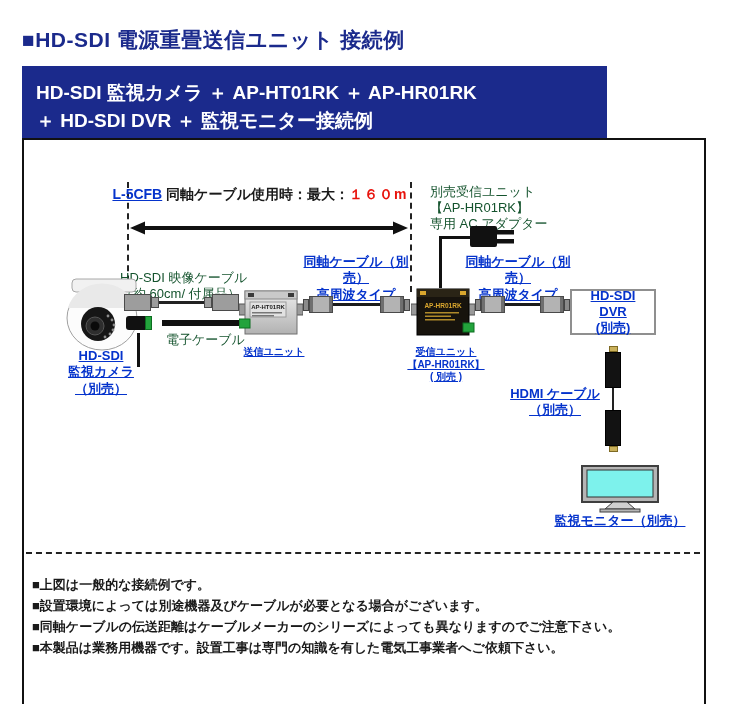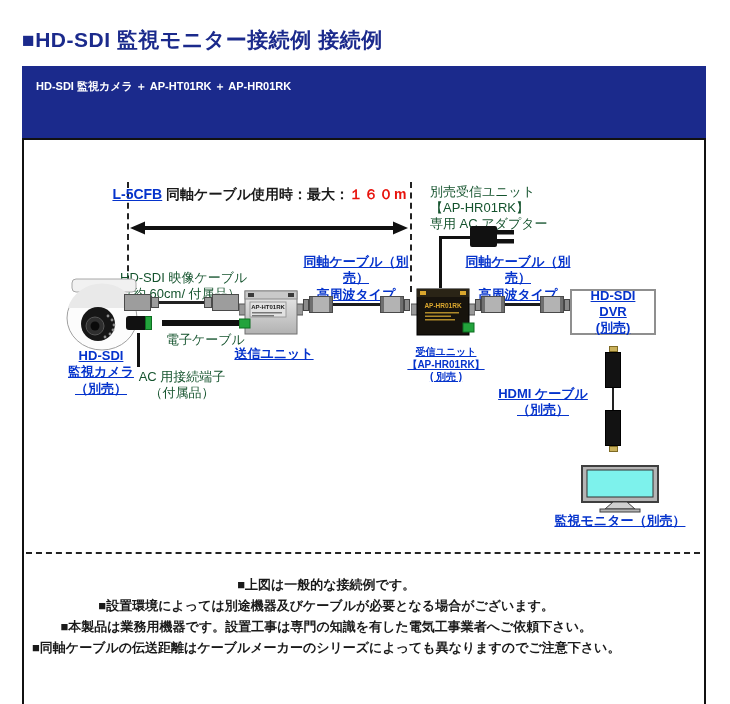--- a/index.html
+++ b/index.html
@@ -8,23 +8,23 @@
     background:#fff; width:730px; height:704px; position:relative;
     -webkit-font-smoothing:antialiased;
   }
   .page { position:absolute; inset:0; width:730px; height:704px; overflow:hidden; }
 
   .title {
     position:absolute; left:22px; top:26px;
     font-size:21px; font-weight:bold; color:#1b2a8c; letter-spacing:0.5px;
   }
   .header-box {
-    position:absolute; left:22px; top:66px; width:684px; height:72px;
+    position:absolute; left:22px; top:66px; width:585px; height:72px;
     background:#1b2a8c; color:#fff; padding:13px 14px;
-    font-size:11px; font-weight:bold; line-height:1.45;
+    font-size:19px; font-weight:bold; line-height:1.45;
   }
   .diagram {
     position:absolute; left:22px; top:138px; width:684px; height:644px;
     background:#fff; border:2px solid #111;
   }
   .abs { position:absolute; }
 
   .dash-v { position:absolute; width:0; border-left:2px dashed #222; }
   .dash-h { position:absolute; height:0; border-top:2px dashed #222; }
 
@@ -59,32 +59,33 @@
   .h-tab { width:9px; height:6px; background:#c9b05a; border:1px solid #7e6a24; }
   .h-body { width:16px; height:36px; background:#121212; border:1px solid #000; }
   .h-wire { width:2px; height:22px; background:#222; }
 
   .dvr-box {
     position:absolute; border:2px solid #8f8f8f; background:#fff;
     display:flex; flex-direction:column; align-items:center; justify-content:center;
     font-size:13px; line-height:1.18;
   }
 
-  .notes { position:absolute;text-align:center; }
+  .notes { position:absolute; }
   .note-line { font-size:13px; font-weight:bold; color:#1a1a1a; margin-bottom:3px; white-space:nowrap; }
 </style>
 </head>
 <body>
 
 <div class="page">
 
-  <div class="title">■HD-SDI 監視モニター接続例 接続例</div>
+  <div class="title">■HD-SDI 電源重畳送信ユニット 接続例</div>
 
   <div class="header-box">
     <div>HD-SDI 監視カメラ ＋ AP-HT01RK ＋ AP-HR01RK</div>
+    <div>＋ HD-SDI DVR ＋ 監視モニター接続例</div>
   </div>
 
   <div class="diagram">
 
     <div class="dash-v" style="left:103px; top:42px; height:110px;"></div>
     <div class="dash-v" style="left:386px; top:42px; height:110px;"></div>
 
     <div class="abs spec-line center" style="left:86px; top:46px; width:300px;">
       <span class="link">L-5CFB</span><span> 同軸ケーブル使用時：最大：</span><span class="red">１６０m</span>
     </div>
@@ -151,45 +152,41 @@
     </div>
 
     <div class="abs pconn" style="left:102px; top:176px;">
       <div class="p-body"></div>
       <div class="p-tip"></div>
     </div>
     <div class="p-cable" style="left:138px; top:180px; width:77px; height:6px;"></div>
     <div class="abs lbl" style="left:142px; top:192px;">電子ケーブル</div>
 
     <div class="abs" style="left:113px; top:193px; width:3px; height:34px; background:#111;"></div>
-    <div class="abs lbl center" style="left:100px; top:229px; width:116px;">
-      <div>AC 用接続端子</div>
-      <div>（付属品）</div>
-    </div>
 
     <svg class="abs" style="left:215px; top:147px;" width="64" height="52">
       <defs>
         <linearGradient id="silver" x1="0" y1="0" x2="0" y2="1">
           <stop offset="0" stop-color="#ececec"></stop>
             <stop offset="1" stop-color="#b2b2b2"></stop>
         </linearGradient>
       </defs>
       <rect x="0" y="17" width="7" height="11" fill="#9a9a9a" stroke="#555"></rect>
       <rect x="57" y="17" width="7" height="11" fill="#9a9a9a" stroke="#555"></rect>
       <rect x="6" y="4" width="52" height="43" fill="url(#silver)" stroke="#6f6f6f"></rect>
       <rect x="6" y="4" width="52" height="8" fill="#c9c9c9" stroke="#8a8a8a"></rect>
       <rect x="9" y="6" width="6" height="4" fill="#3a3a3a"></rect>
       <rect x="49" y="6" width="6" height="4" fill="#3a3a3a"></rect>
       <rect x="11" y="15" width="36" height="15" fill="#e2e2e2" stroke="#9a9a9a"></rect>
       <text x="29" y="22" font-size="6" font-weight="bold" fill="#1a1a1a" text-anchor="middle">AP-HT01RK</text>
       <rect x="13" y="25" width="30" height="1.5" fill="#777"></rect>
       <rect x="13" y="28" width="22" height="1.5" fill="#777"></rect>
       <rect x="0" y="32" width="11" height="9" fill="#23a33c" stroke="#0c6e20"></rect>
     </svg>
-    <div class="abs link center" style="left:202px; top:206px; width:96px; font-size:13px;">
+    <div class="abs link center" style="left:202px; top:206px; width:96px; font-size:10px;">
       <div>送信ユニット</div>
     </div>
 
     <div class="abs coax" style="left:279px; top:156px;">
       <div class="cx-tip"></div>
       <div class="cx-body"></div>
       <div class="cx-line" style="width:47px;"></div>
       <div class="cx-body"></div>
       <div class="cx-tip"></div>
     </div>
@@ -229,35 +226,35 @@
       </span>
     </div>
 
     <div class="abs hdmi" style="left:581px; top:206px;">
       <div class="h-tab"></div>
       <div class="h-body"></div>
       <div class="h-wire"></div>
       <div class="h-body"></div>
       <div class="h-tab"></div>
     </div>
-    <div class="abs link center" style="left:464px; top:246px; width:110px; font-size:13px;">
+    <div class="abs link center" style="left:476px; top:246px; width:110px; font-size:13px;">
       <div>HDMI ケーブル</div>
       <div>（別売）</div>
     </div>
 
     <svg class="abs" style="left:556px; top:325px;" width="80" height="48">
       <rect x="2" y="1" width="76" height="36" fill="#b5b5b5" stroke="#3f3f3f" stroke-width="2"></rect>
       <rect x="7" y="5" width="66" height="27" fill="#7df2ec" stroke="#333"></rect>
       <polygon points="33,37 47,37 55,44 25,44" fill="#cfcfcf" stroke="#3f3f3f"></polygon>
       <rect x="20" y="44" width="40" height="3" fill="#b5b5b5" stroke="#3f3f3f"></rect>
     </svg>
     <div class="abs link center" style="left:526px; top:373px; width:140px; font-size:13px;">監視モニター（別売）</div>
 
     <div class="dash-h" style="left:2px; top:412px; width:674px;"></div>
     <div class="notes" style="left:8px; top:436px;">
       <div class="note-line">■上図は一般的な接続例です。</div>
       <div class="note-line">■設置環境によっては別途機器及びケーブルが必要となる場合がございます。</div>
+      <div class="note-line">■同軸ケーブルの伝送距離はケーブルメーカーのシリーズによっても異なりますのでご注意下さい。</div>
       <div class="note-line">■本製品は業務用機器です。設置工事は専門の知識を有した電気工事業者へご依頼下さい。</div>
-      <div class="note-line">■同軸ケーブルの伝送距離はケーブルメーカーのシリーズによっても異なりますのでご注意下さい。</div>
     </div>
 
   </div>
 </div>
 
 </body></html>

